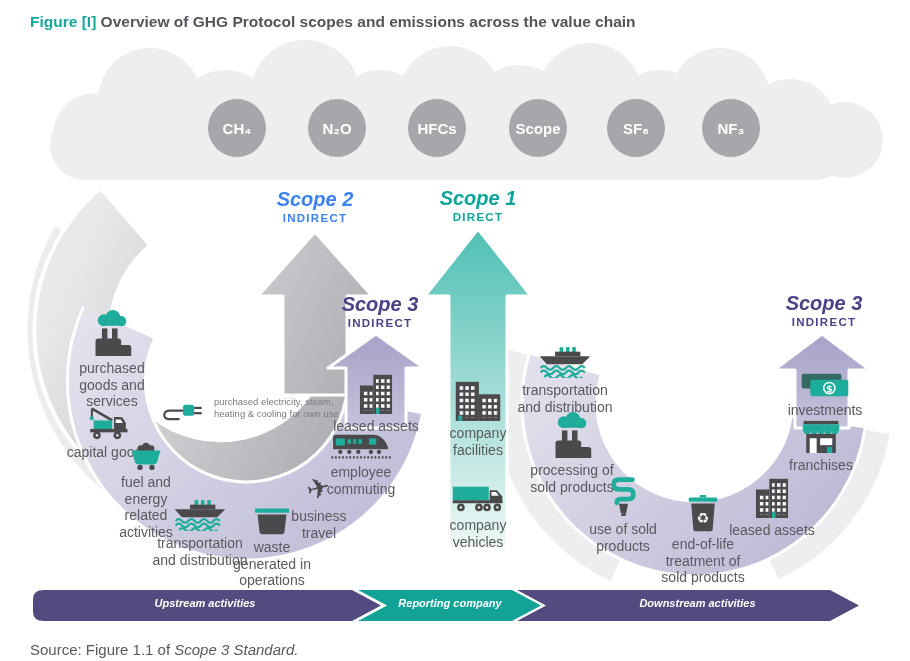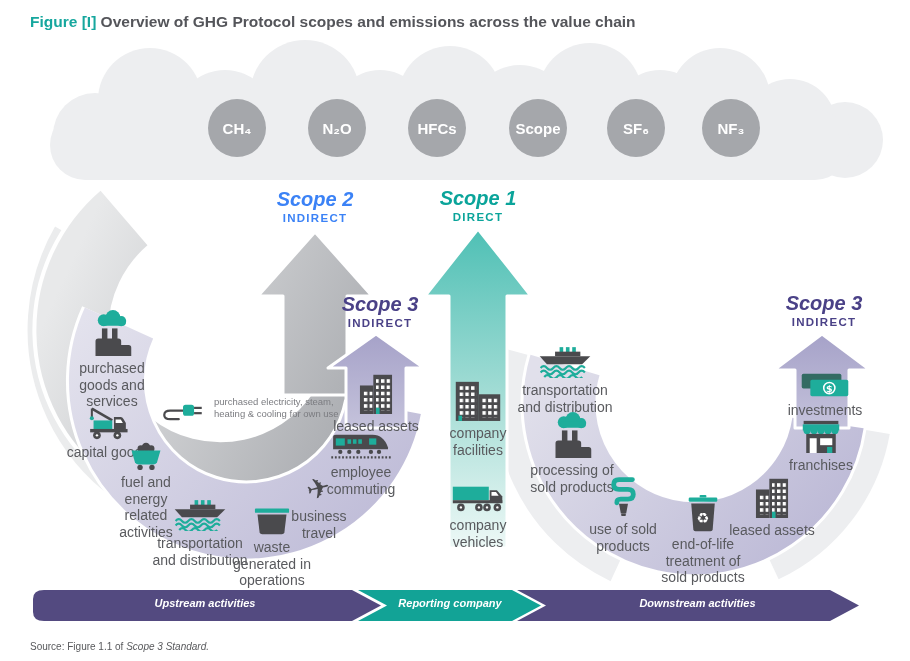--- a/index.html
+++ b/index.html
@@ -21,21 +21,21 @@
   .scope-purple .nm,.scope-purple .tp{color:#4a4187;}
 
   .item{position:absolute;display:flex;flex-direction:column;align-items:center;text-align:center;}
   .item svg{display:block;}
   .item .lbl{font-size:14px;color:#595a5e;line-height:1.18;margin-top:4px;}
   .item-plug{flex-direction:row;align-items:flex-start;text-align:left;}
   .item-plug .lbl{margin-top:0;margin-left:8px;font-size:9.5px;color:#7b7c80;line-height:1.25;width:152px;}
 
   .bar-label{position:absolute;top:597px;color:#fff;font-weight:bold;font-style:italic;
              font-size:11px;text-align:center;}
-  .source{position:absolute;left:30px;top:641px;font-size:10px;color:#58595c;}
+  .source{position:absolute;left:30px;top:641px;font-size:15px;color:#58595c;}
   .source .it{font-style:italic;}
 
   .ic-dark{fill:#4a4a4d;}
   .ic-teal{fill:#1ead9b;}
   .ic-white{fill:#ffffff;}
 </style>
 </head>
 <body>
 
 <div class="canvas">

